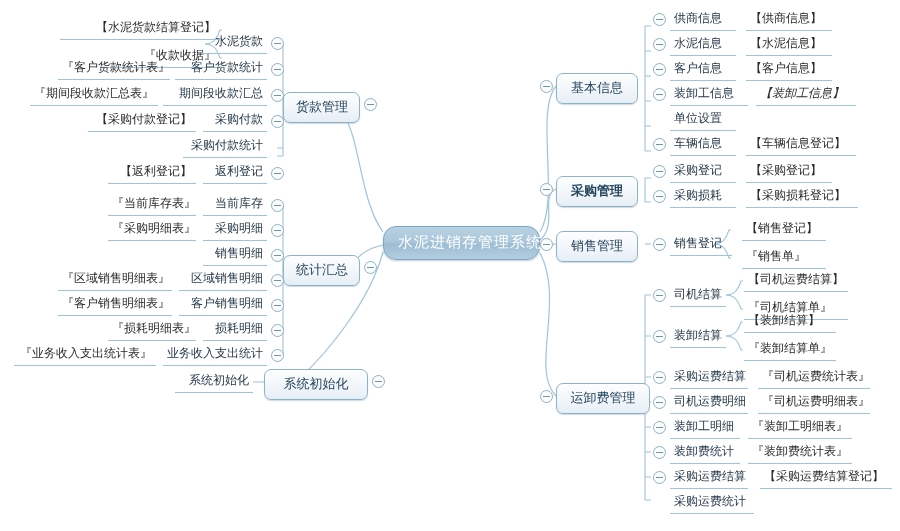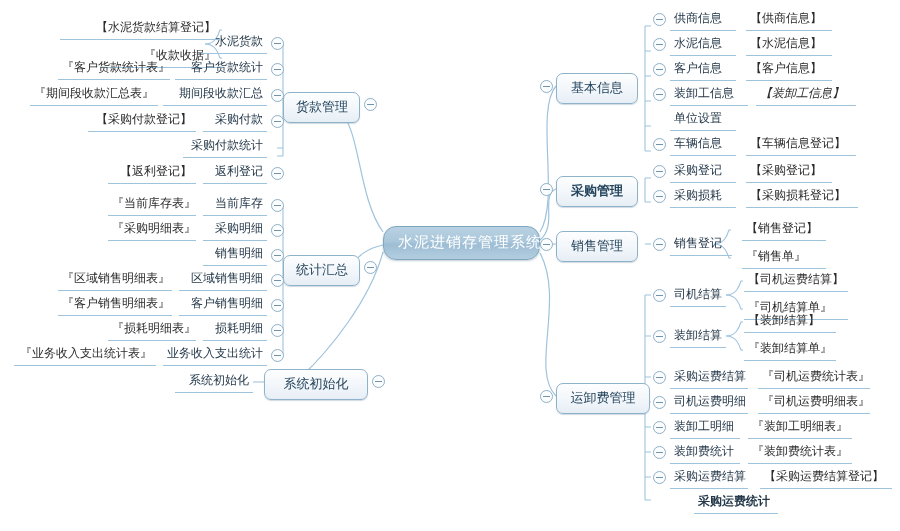--- a/index.html
+++ b/index.html
@@ -278,15 +278,15 @@
   <div class="node leaf l" style="left:748px;top:416px;width:104px;">『装卸工明细表』</div>
 
   <div class="toggle" style="left:653px;top:446px;"></div>
   <div class="node sub l" style="left:670px;top:441px;width:70px;">装卸费统计</div>
   <div class="node leaf l" style="left:748px;top:441px;width:104px;">『装卸费统计表』</div>
 
   <div class="toggle" style="left:653px;top:471px;"></div>
   <div class="node sub l" style="left:670px;top:466px;width:78px;">采购运费结算</div>
   <div class="node leaf l" style="left:760px;top:466px;width:132px;">【采购运费结算登记】</div>
 
-  <div class="node sub l" style="left:694px;top:491px;width:84px;font-weight:bold;">采购运费统计</div>
+  <div class="node sub l" style="left:670px;top:491px;width:84px;">采购运费统计</div>
 
 </div>
 
 </body></html>

